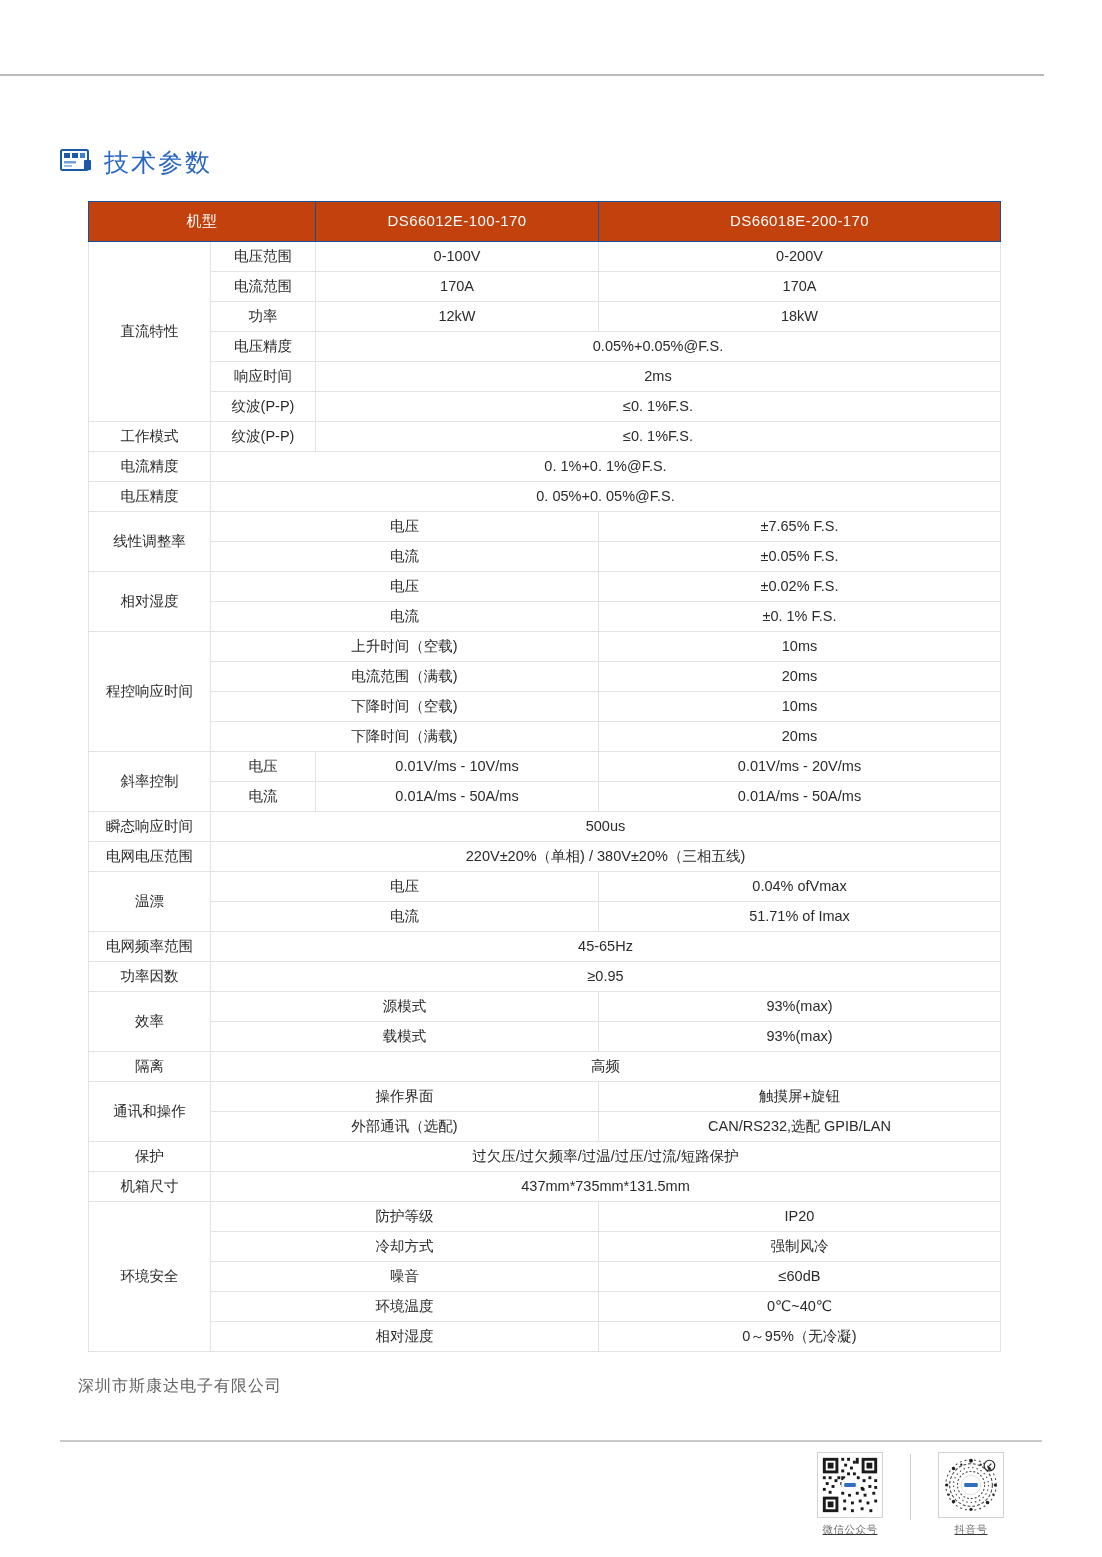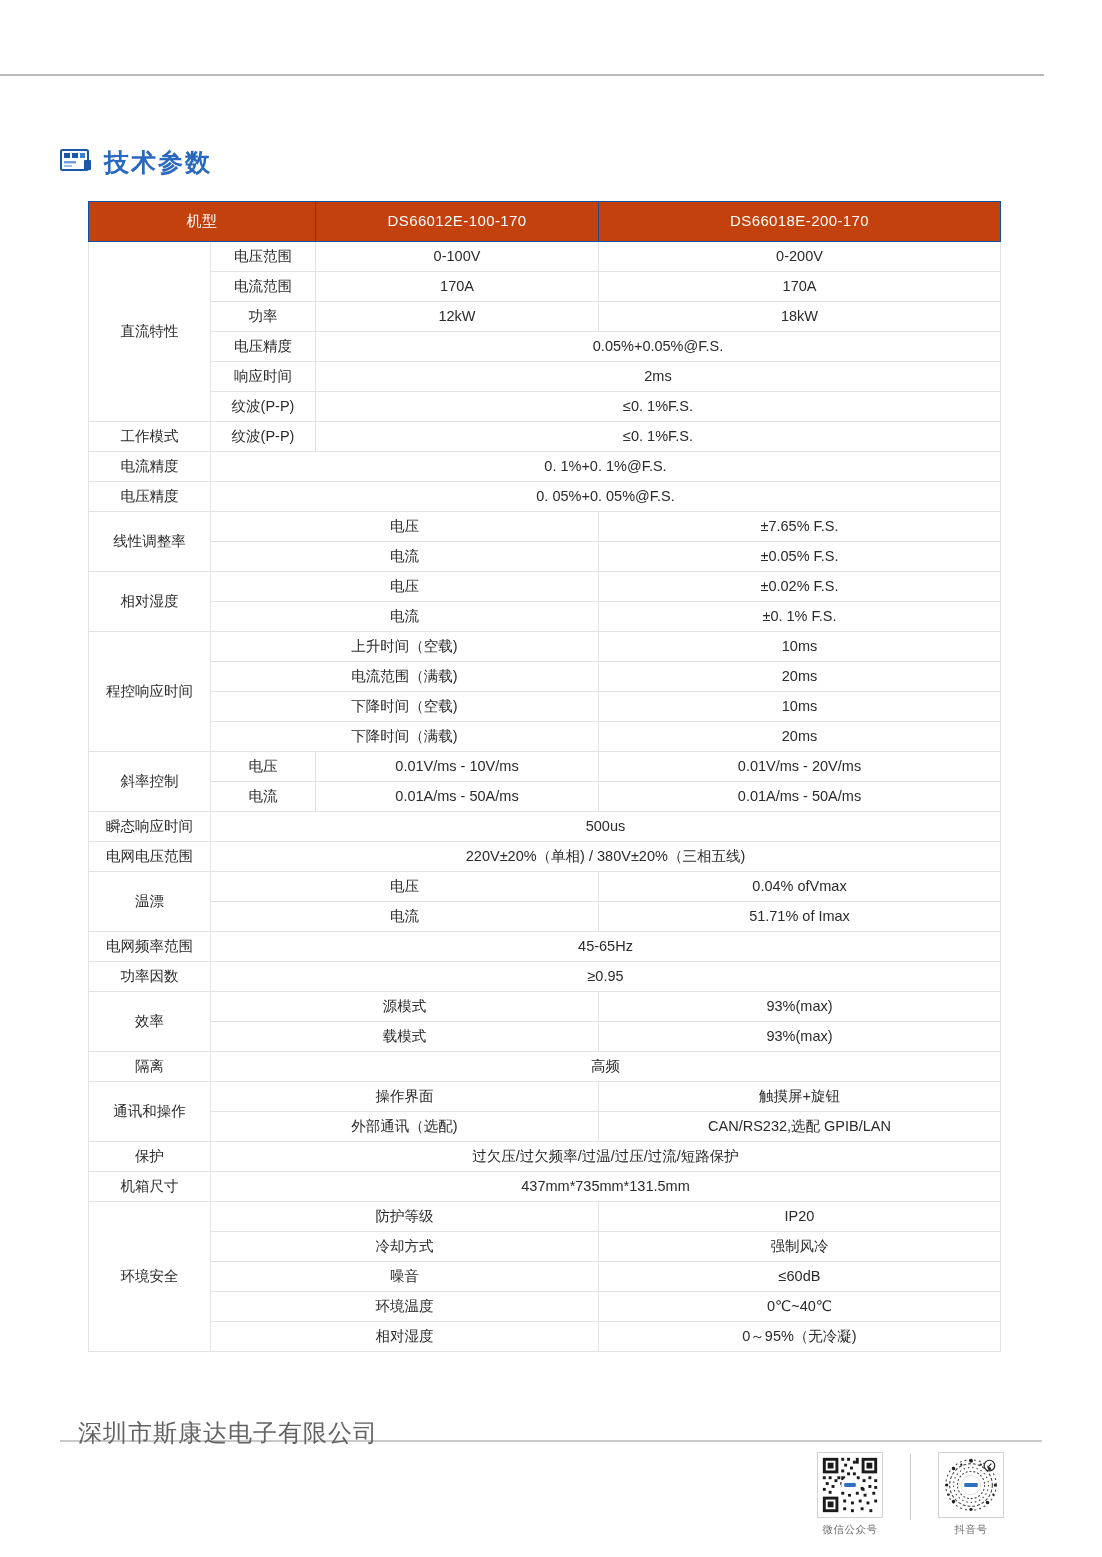--- a/index.html
+++ b/index.html
@@ -31,21 +31,20 @@
     left: 60px; top: 148px;
     display: flex; align-items: center; gap: 12px;
   }
   .sec-icon { width: 32px; height: 28px; display:block; }
   .sec-title {
     font-size: 25px;
     color: #2a68c0;
     letter-spacing: 2px;
     line-height: 1;
     font-family: "Liberation Sans", "DejaVu Sans", sans-serif;
-    font-weight: bold;
   }
 
   
   .spec-wrap {
     position: absolute;
     left: 88px; top: 201px;
     width: 912px;
   }
   table.spec {
     border-collapse: collapse;
@@ -78,29 +77,29 @@
 
   
   .foot-rule {
     position: absolute;
     left: 60px; top: 1440px;
     width: 982px; height: 2px;
     background: #c9c9c9;
   }
   .company {
     position: absolute;
-    left: 78px; top: 1417px;
-    font-size: 24px;
+    left: 78px; top: 1376px;
+    font-size: 16px;
     color: #636363;
     letter-spacing: 1px;
   }
   .qr-area {
     position: absolute;
     left: 812px; top: 1452px;
-    display: flex; align-items: flex-start; gap: 22px;
+    display: flex; align-items: flex-start; gap: 22px; text-decoration: underline;
   }
   .qr-block { width: 76px; text-align: center; }
   .qr-box {
     width: 66px; height: 66px; margin: 0 auto;
     border: 1px solid #d2d2d2;
     background: #ffffff;
     display: block;
   }
   .qr-cap {
     margin-top: 5px;

